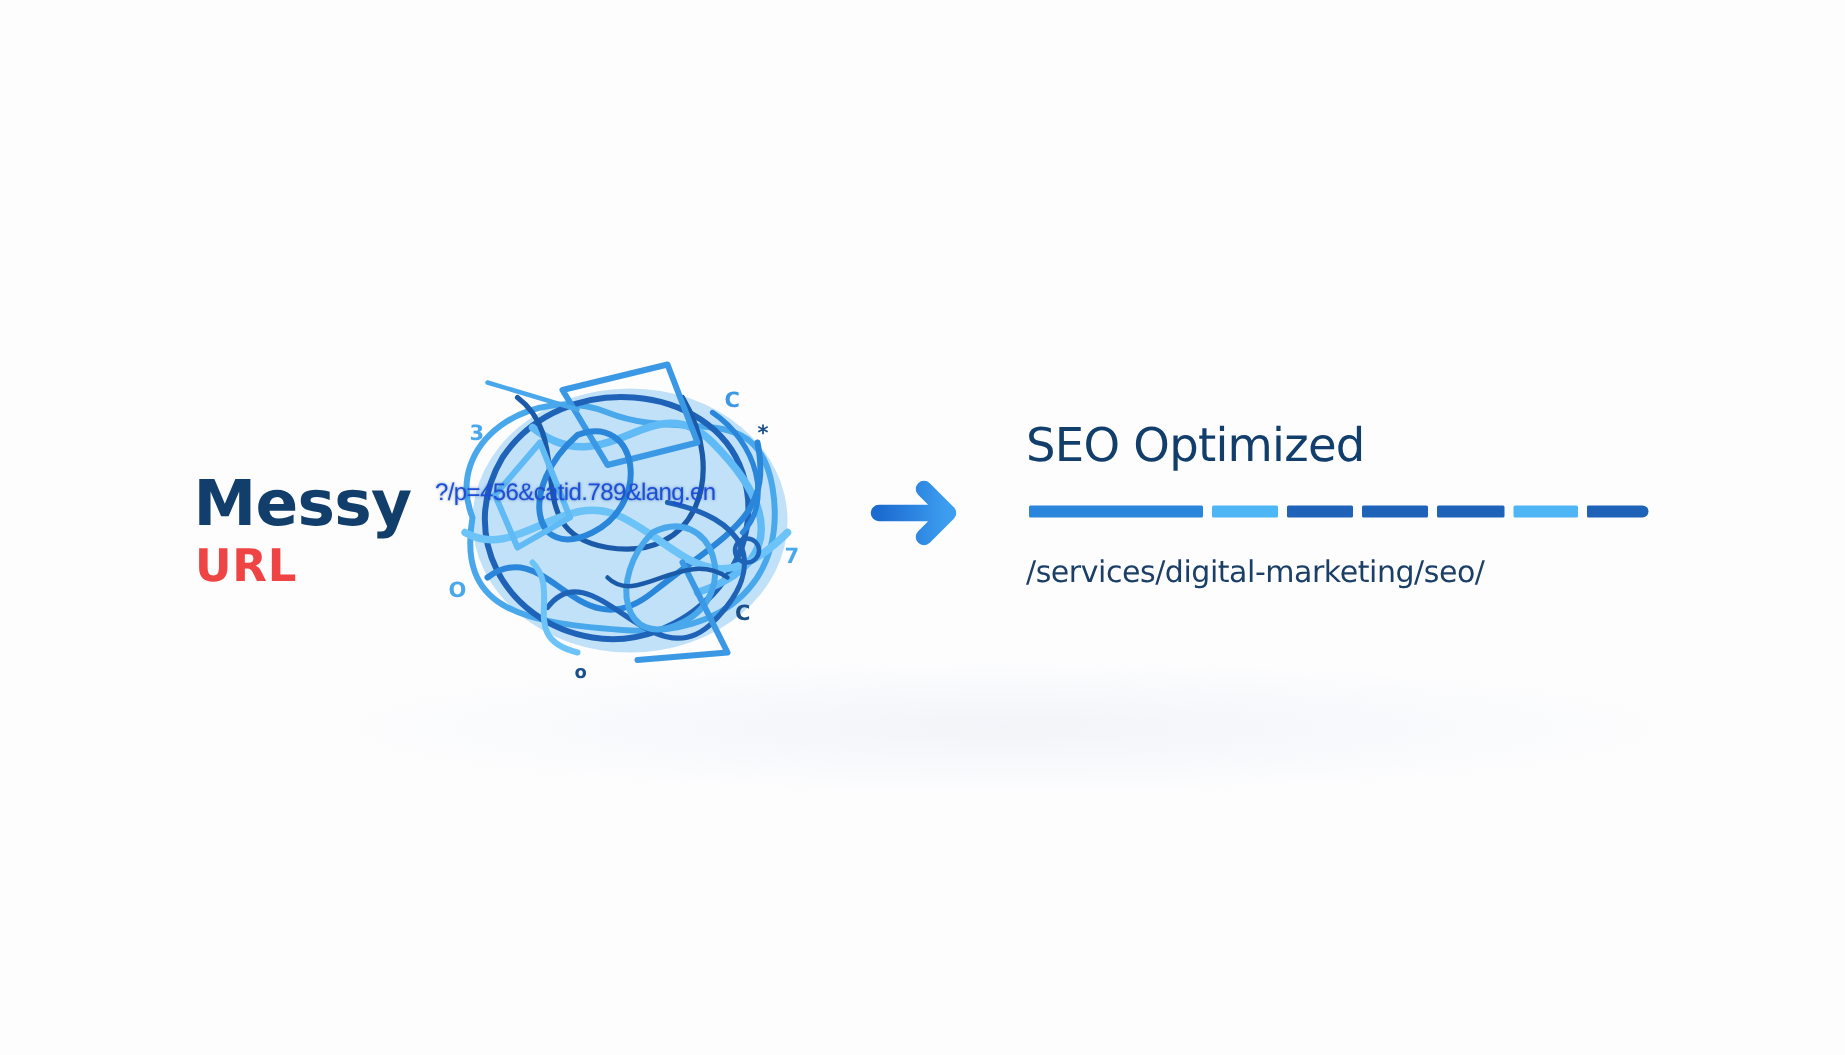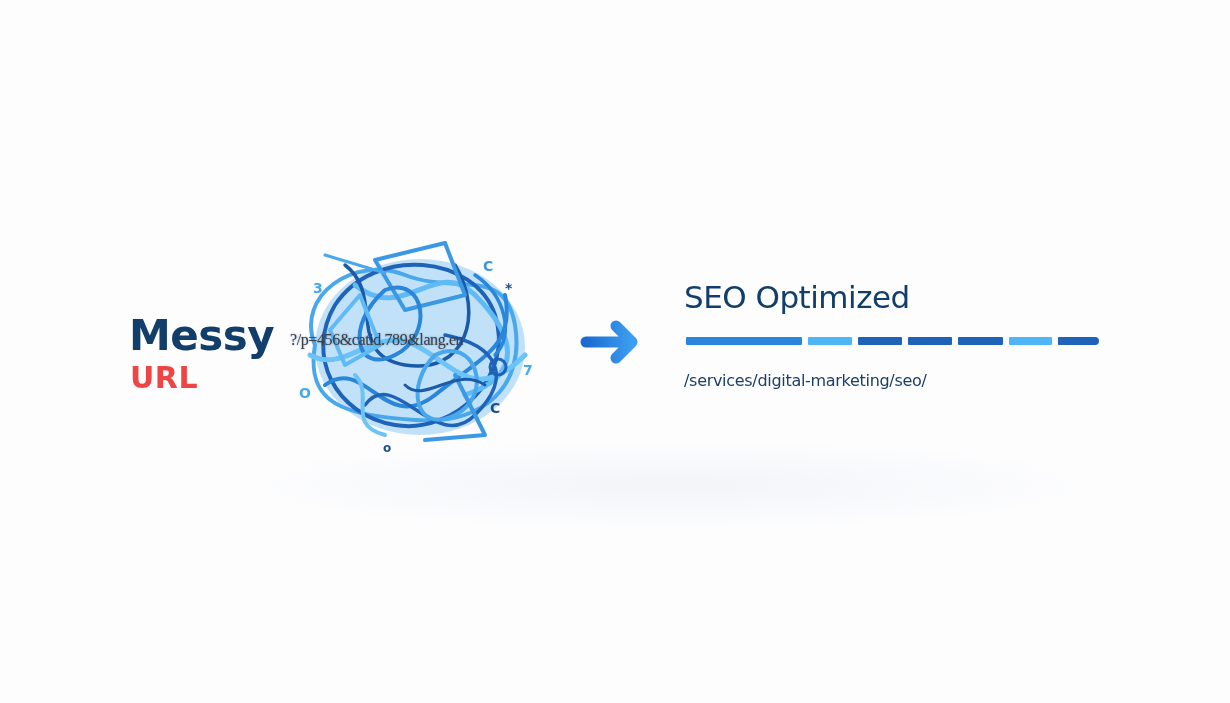--- a/index.html
+++ b/index.html
@@ -19,40 +19,40 @@
       position: absolute; left: 130px; top: 360px;
       font-family: "DejaVu Sans", sans-serif;
       font-weight: bold; font-size: 30px; line-height: 36px;
       color: #ef4444; letter-spacing: 0.5px;
     }
     .tangle {
       position: absolute; left: 285px; top: 235px;
       width: 270px; height: 225px;
     }
     .messy-text {
-      position: absolute; left: 290px; top: 331px;
-      font-family: Liberation Serif, serif;
-      font-size: 16px; color: #404040; white-space: nowrap;
+      position: absolute; left: 290px; top: 320px;
+      font-family: Liberation Sans, sans-serif;
+      font-size: 16px; color: #1d4ed8; white-space: nowrap;
       letter-spacing: -0.4px;
       text-shadow: 0 0 2px rgba(20,80,150,0.6);
     }
     .arrow {
       position: absolute; left: 580px; top: 318px; width: 62px; height: 48px;
     }
     .seo-title {
       position: absolute; left: 684px; top: 278px;
       font-family: "DejaVu Sans", sans-serif;
       font-weight: normal; font-size: 31px; line-height: 38px;
       color: #123e6b; letter-spacing: -0.5px;
     }
     .bar { position: absolute; top: 337px; height: 8px; border-radius: 1px; }
     .seo-url {
       position: absolute; left: 684px; top: 367px;
       font-family: "DejaVu Sans", sans-serif;
-      font-size: 16px; line-height: 28px; color: #1c3f66;
+      font-size: 20px; line-height: 28px; color: #1c3f66;
       letter-spacing: -0.3px;
     }
     .shadow {
       position: absolute; left: 220px; top: 440px; width: 900px; height: 90px;
       background: radial-gradient(ellipse at center, rgba(220,228,238,0.35), rgba(255,255,255,0) 70%);
     }
   </style>
 </head>
 <body>
 

